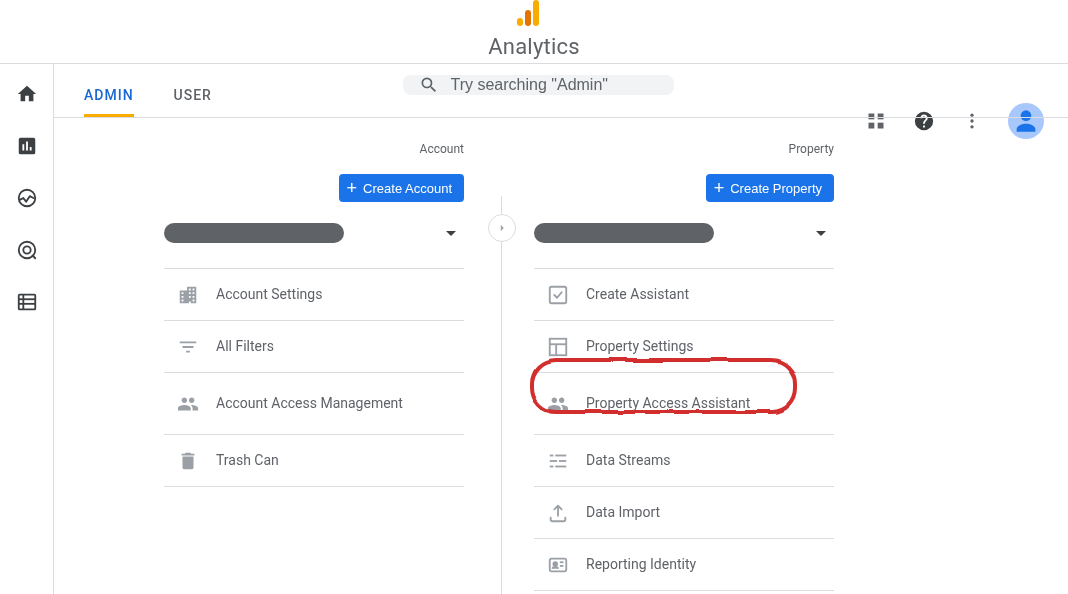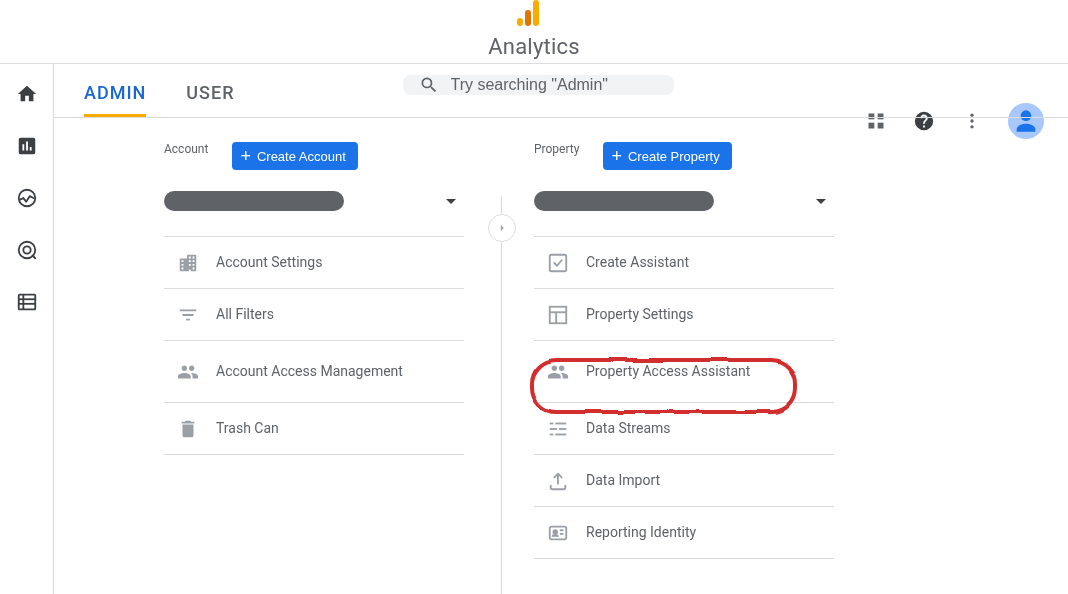--- a/index.html
+++ b/index.html
@@ -129,21 +129,21 @@
     .tabs {
       display: flex;
       gap: 40px;
       padding: 0 30px;
       border-bottom: 1px solid #dadce0;
       height: 54px;
       align-items: flex-end;
     }
     .tab {
       padding-bottom: 14px;
-      font-size: 18px;
+      font-size: 14px;
       font-weight: 500;
       letter-spacing: 1px;
       color: #5f6368;
       cursor: pointer;
     }
     .tab.active {
       color: #1a73e8;
       color: #1967d2;
       border-bottom: 3px solid #f9ab00;
       padding-bottom: 11px;
@@ -152,23 +152,24 @@
       display: flex;
       padding: 24px 0 0 110px;
       gap: 50px;
       position: relative;
     }
     .column {
       width: 300px;
     }
     .col-header {
       display: flex;
-      align-items: flex-start;
-      gap: 24px;
+      align-items: flex-end;
+      gap: 18px;
       margin-bottom: 16px;
+      flex-direction: column;
     }
     .col-header-label {
       font-size: 12px;
       color: #5f6368;
     }
     .create-btn {
       background: #1a73e8;
       color: #fff;
       border: none;
       border-radius: 4px;

